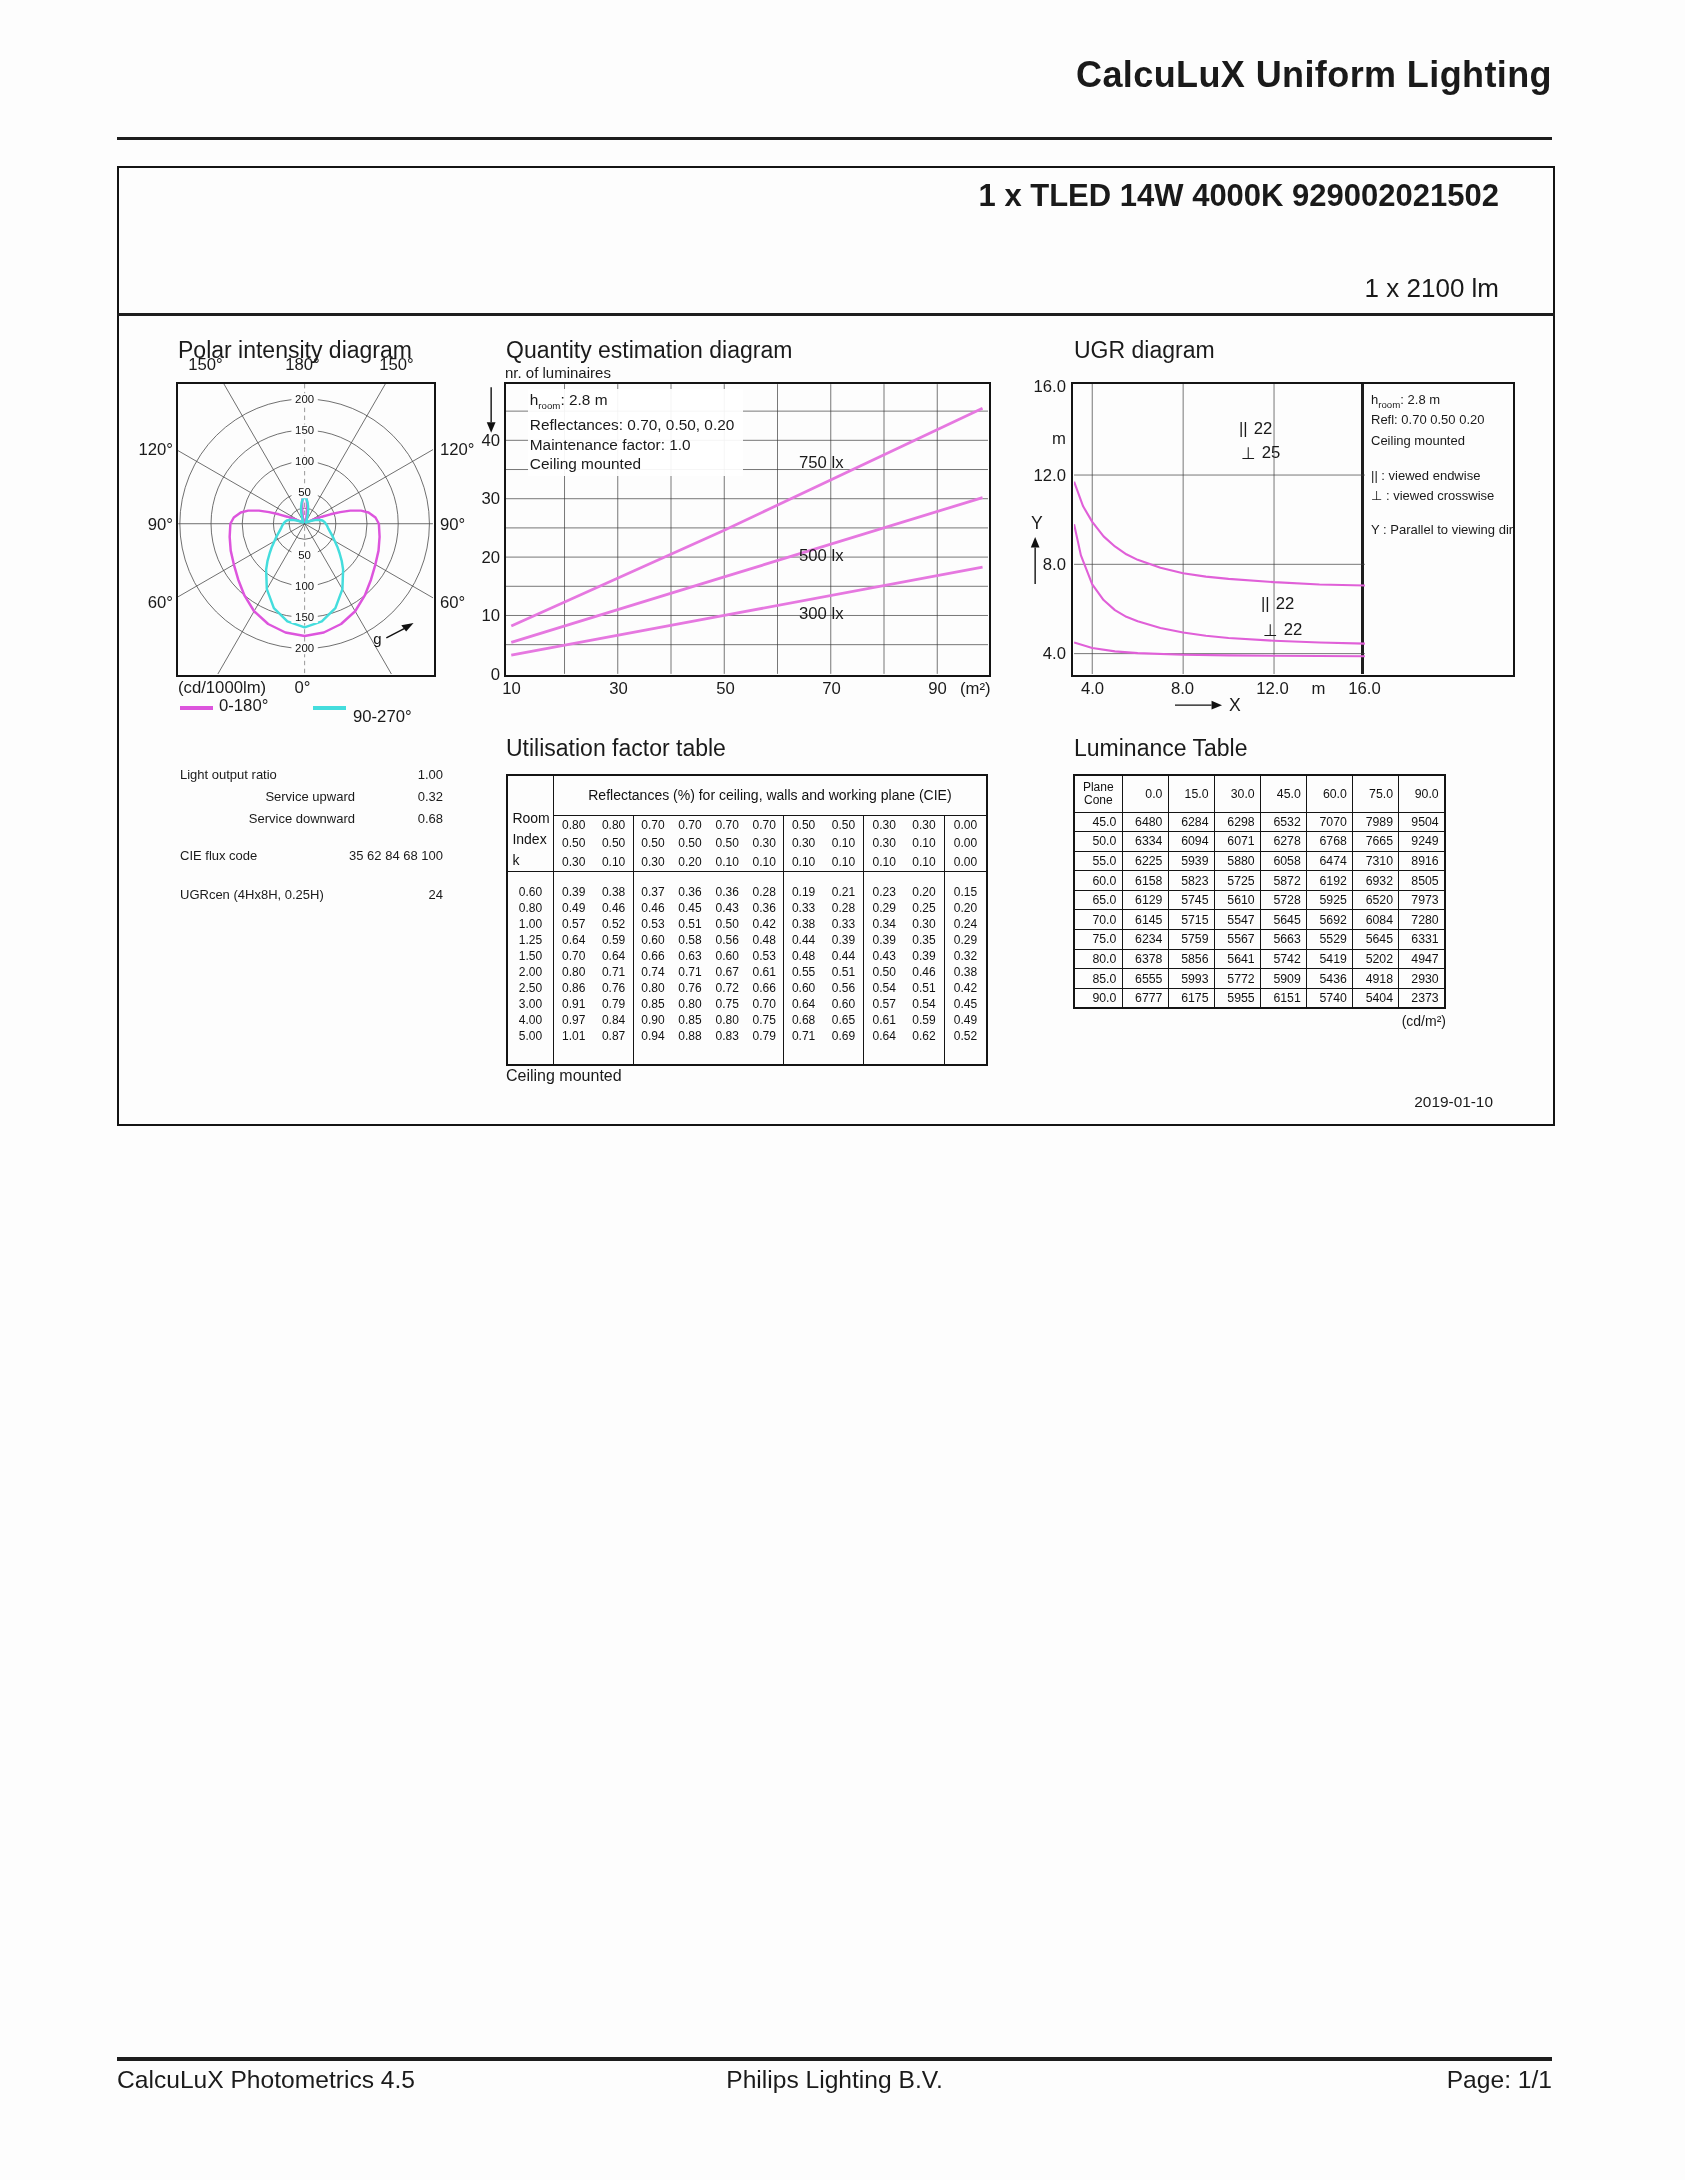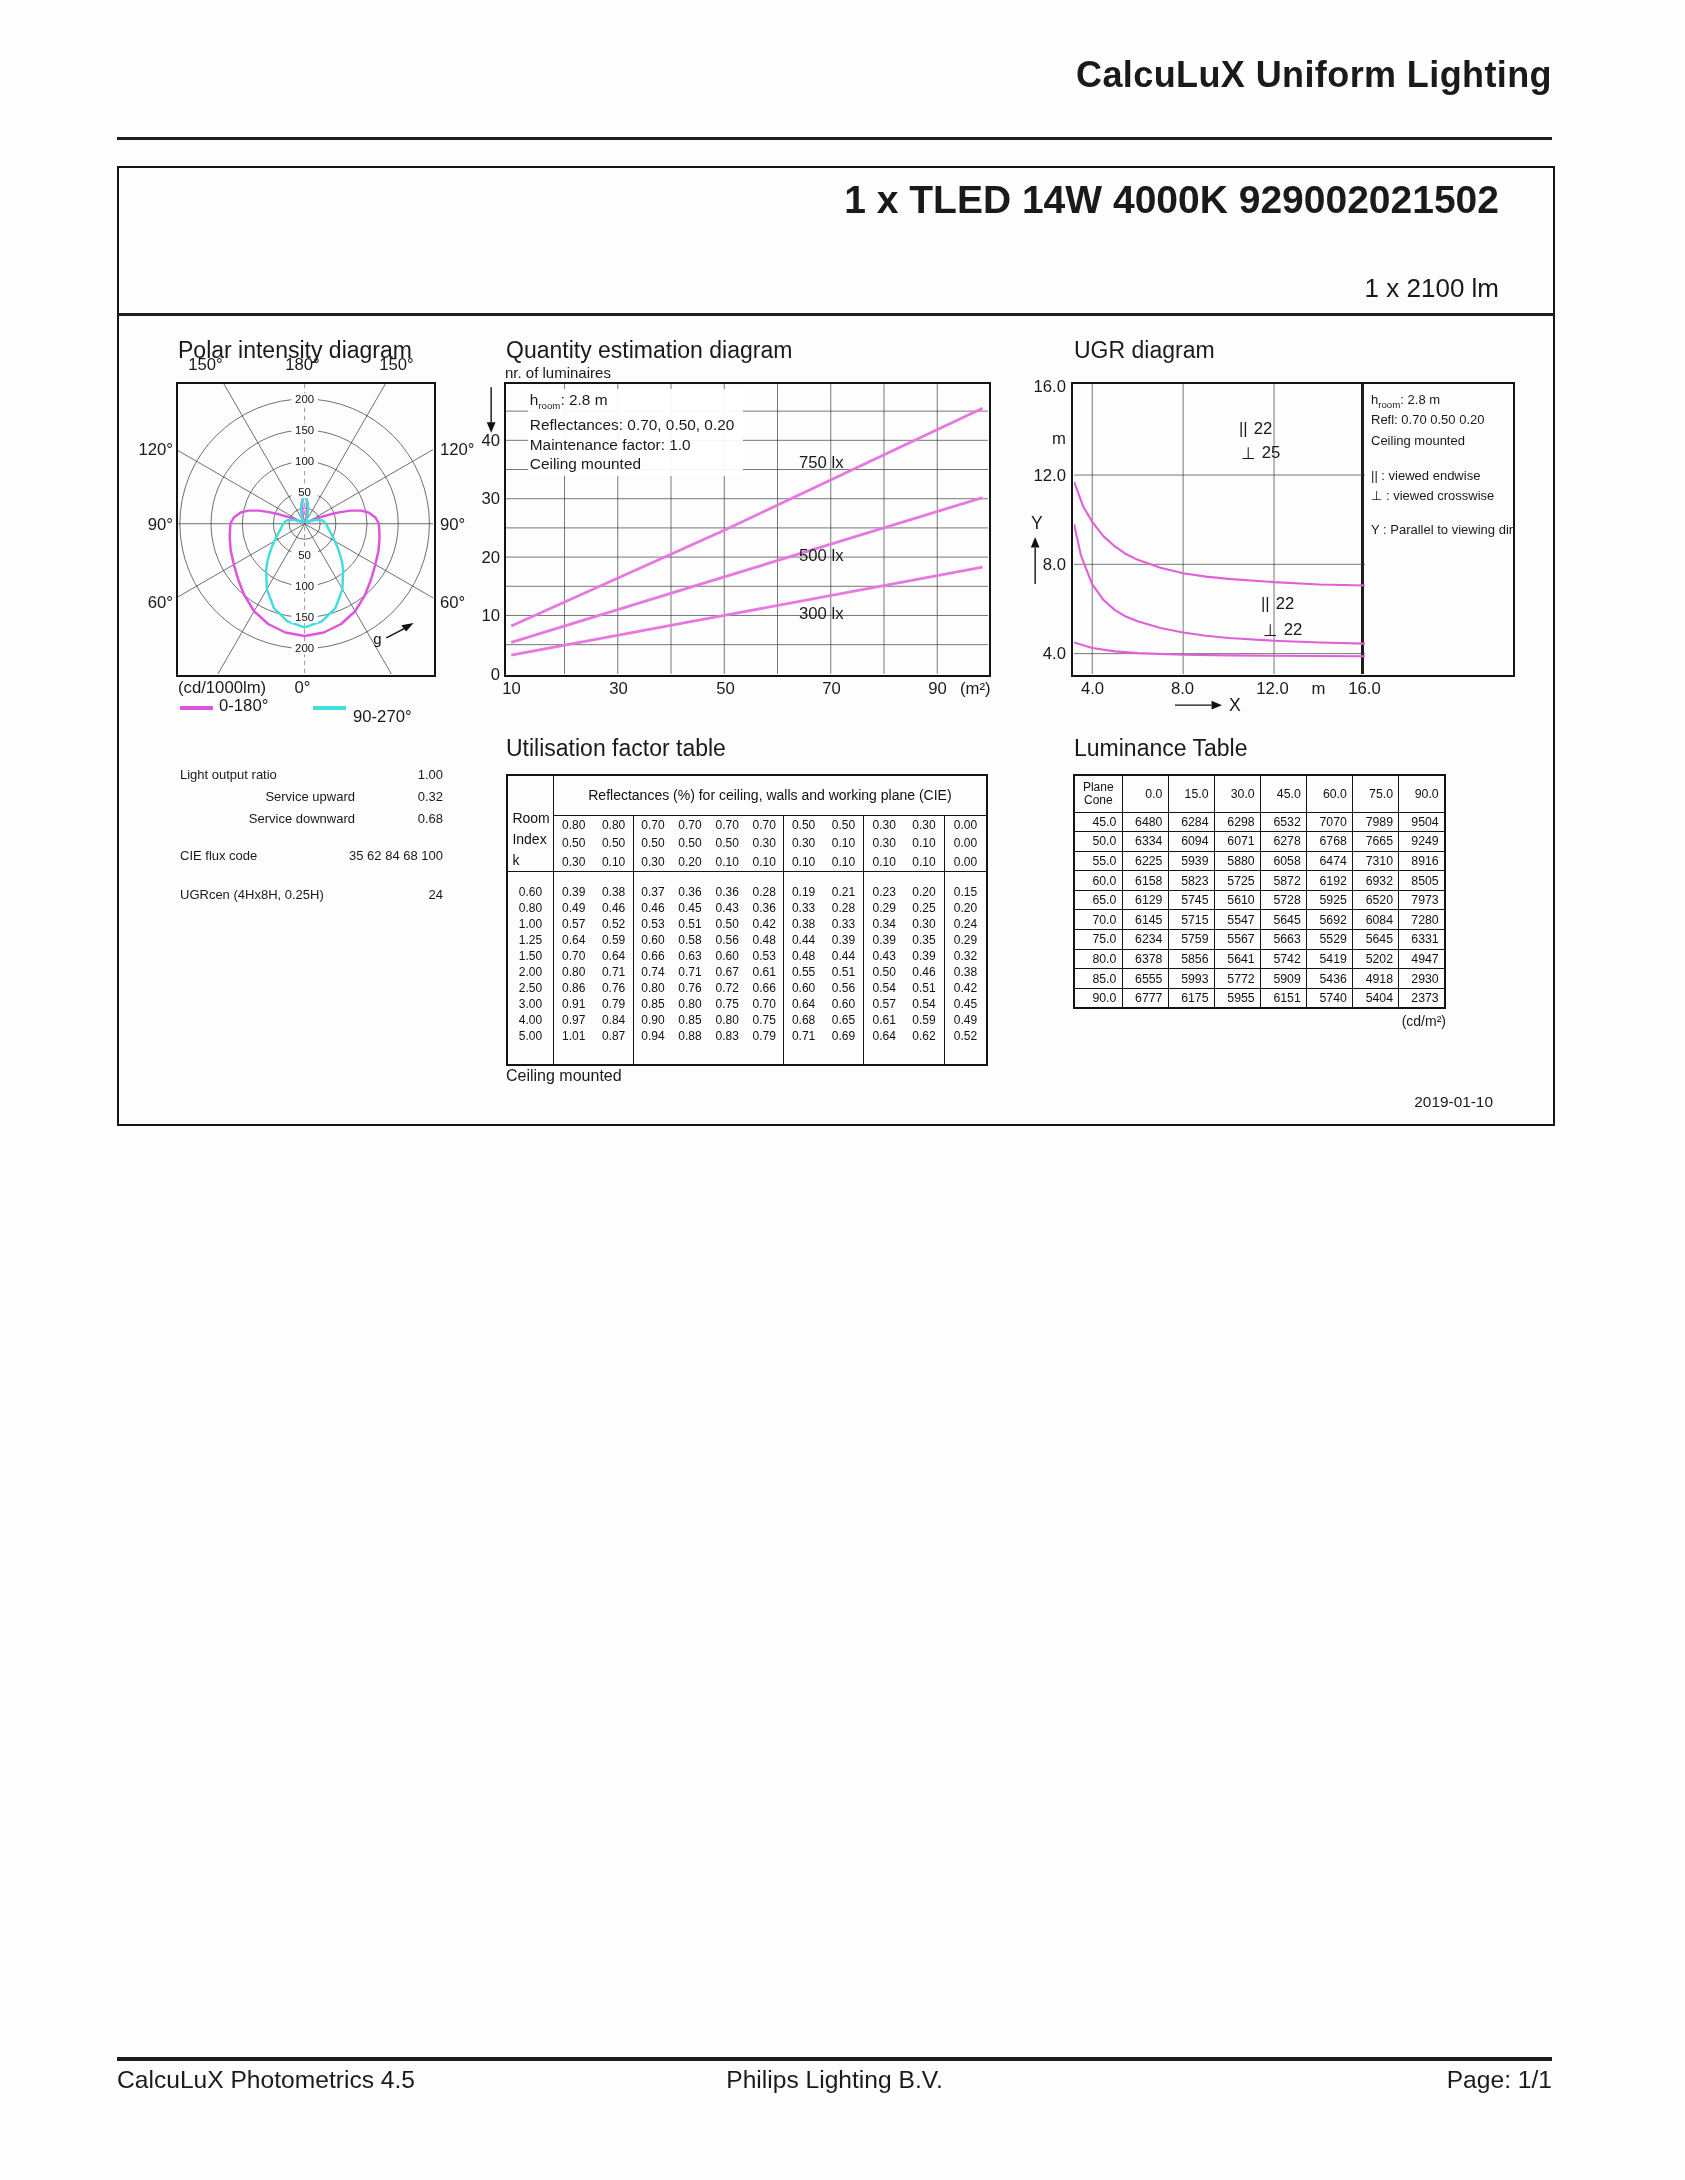--- a/index.html
+++ b/index.html
@@ -2,21 +2,21 @@
 <html style="font-size:14px"><head>
 <meta charset="utf-8">
 <style>
   html,body{margin:0;padding:0;background:#888;}
   .page{position:relative;width:1685px;height:2180px;background:#fdfdfd;margin:0 auto;
         font-family:"Liberation Sans","DejaVu Sans",sans-serif;color:#1a1a1a;overflow:hidden;}
   .abs{position:absolute;}
   .rule{position:absolute;background:#1d1d1d;}
   .borderbox{position:absolute;border:2.6px solid #141414;box-sizing:border-box;background:transparent;pointer-events:none;}
   .hdr-title{font-size:36px;font-weight:600;text-align:right;letter-spacing:0.4px;}
-  .prod-title{font-size:39px;font-weight:700;text-align:right;}
+  .prod-title{font-size:31px;font-weight:700;text-align:right;}
   .lumen{font-size:26px;text-align:right;}
   .sec-title{font-size:23px;white-space:nowrap;}
   .tick{font-size:16.7px;white-space:nowrap;}
   .tick.c{text-align:center;} .tick.r{text-align:right;}
   .small-lbl{font-size:15px;white-space:nowrap;}
   .q-ann{font-size:15.4px;line-height:19.3px;background:rgba(255,255,255,.93);padding:0.9px 8.8px 2.6px 1.8px;white-space:nowrap;}
   .q-ann sub,.u-leg sub{font-size:9.7px;}
   .line-lbl{font-size:16.7px;white-space:nowrap;}
   .ugr-ann{font-size:16.7px;display:flex;gap:6.1px;white-space:nowrap;}
   .u-leg{font-size:13px;white-space:nowrap;}

